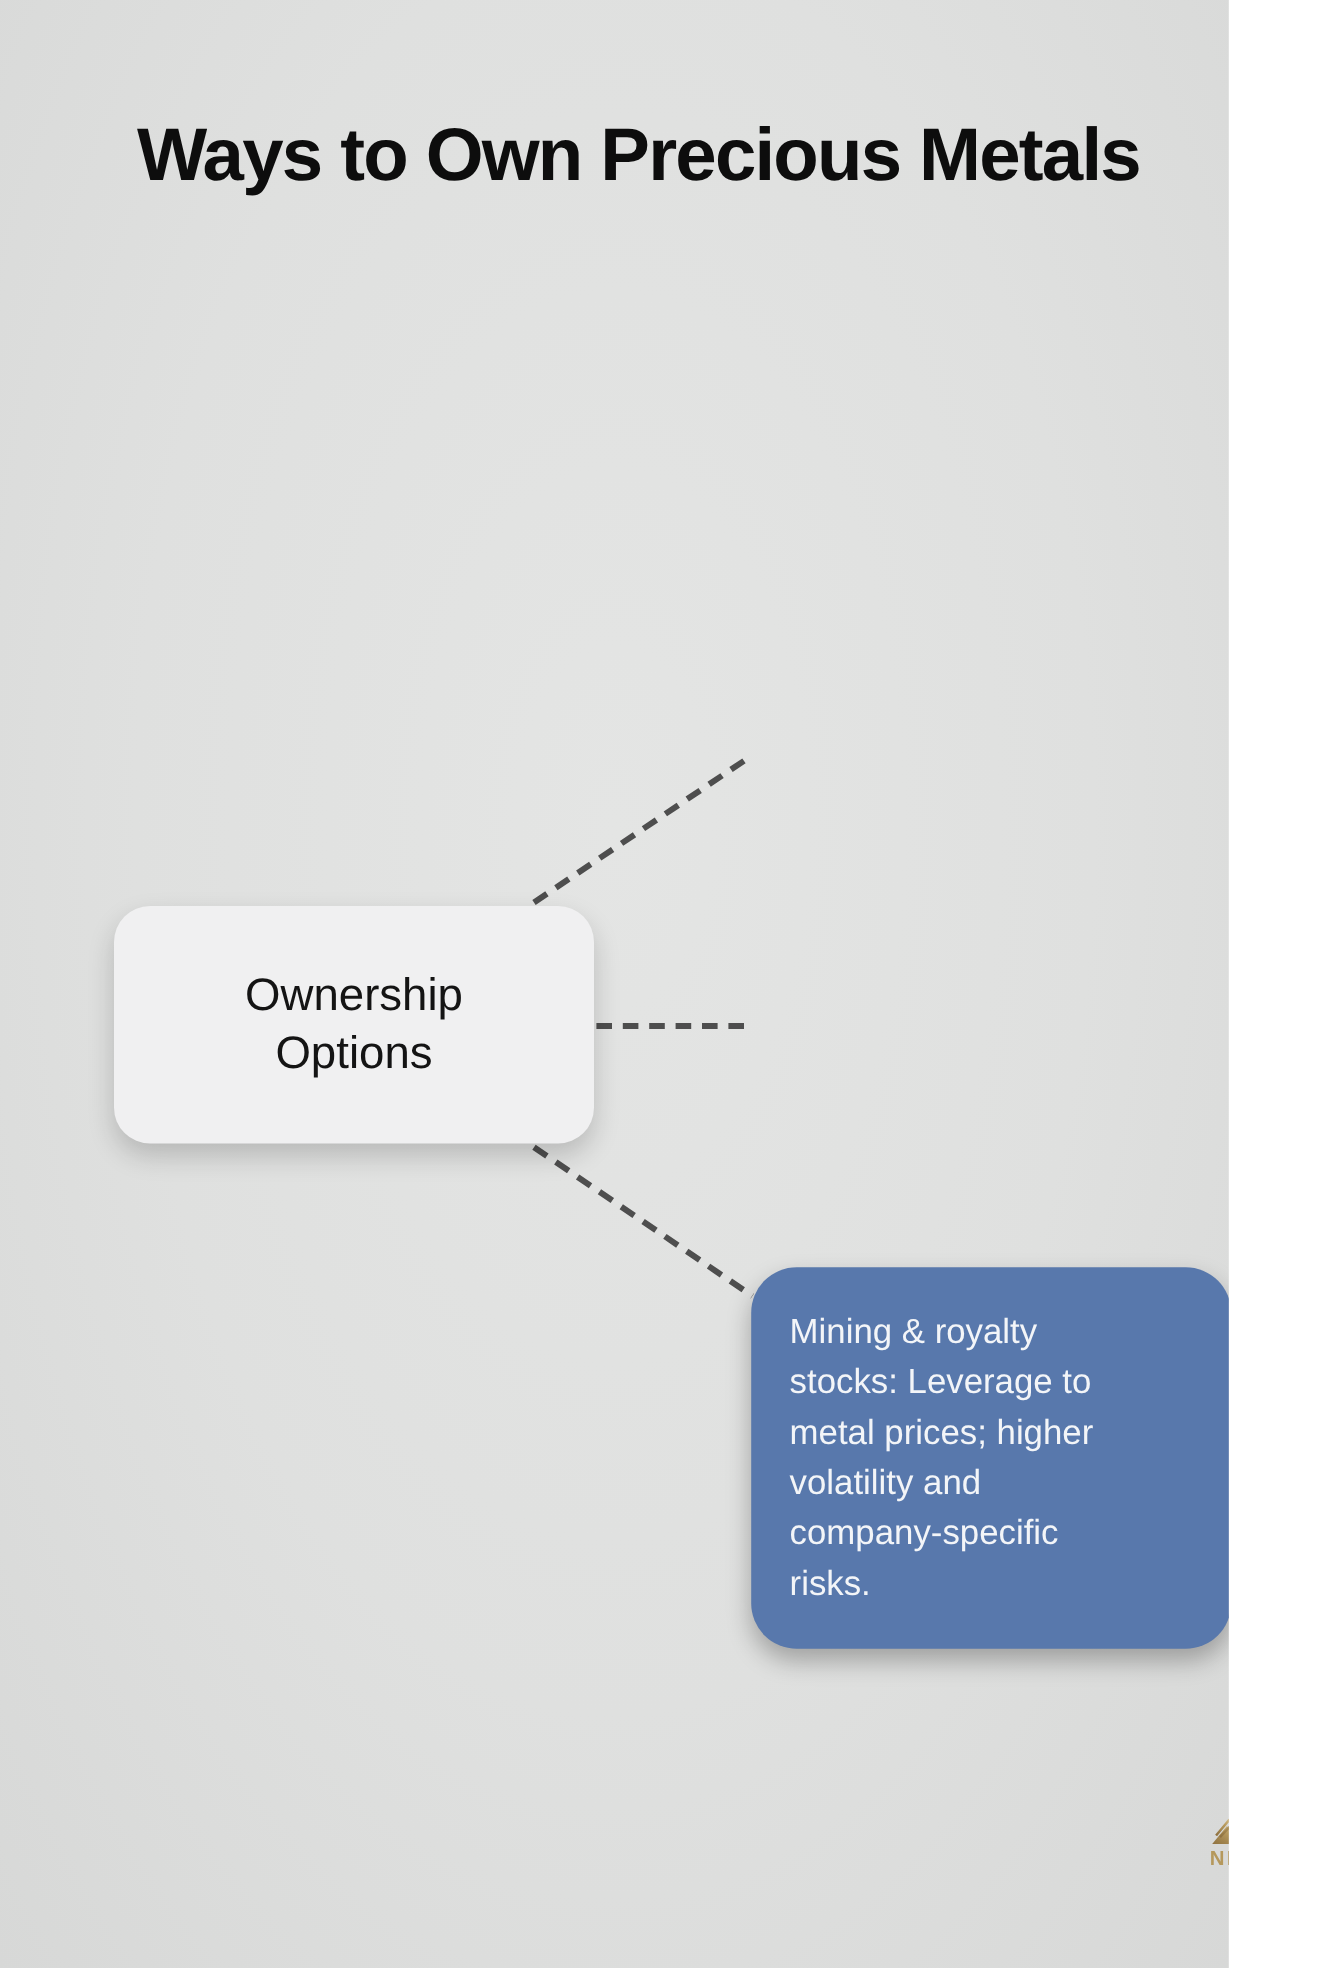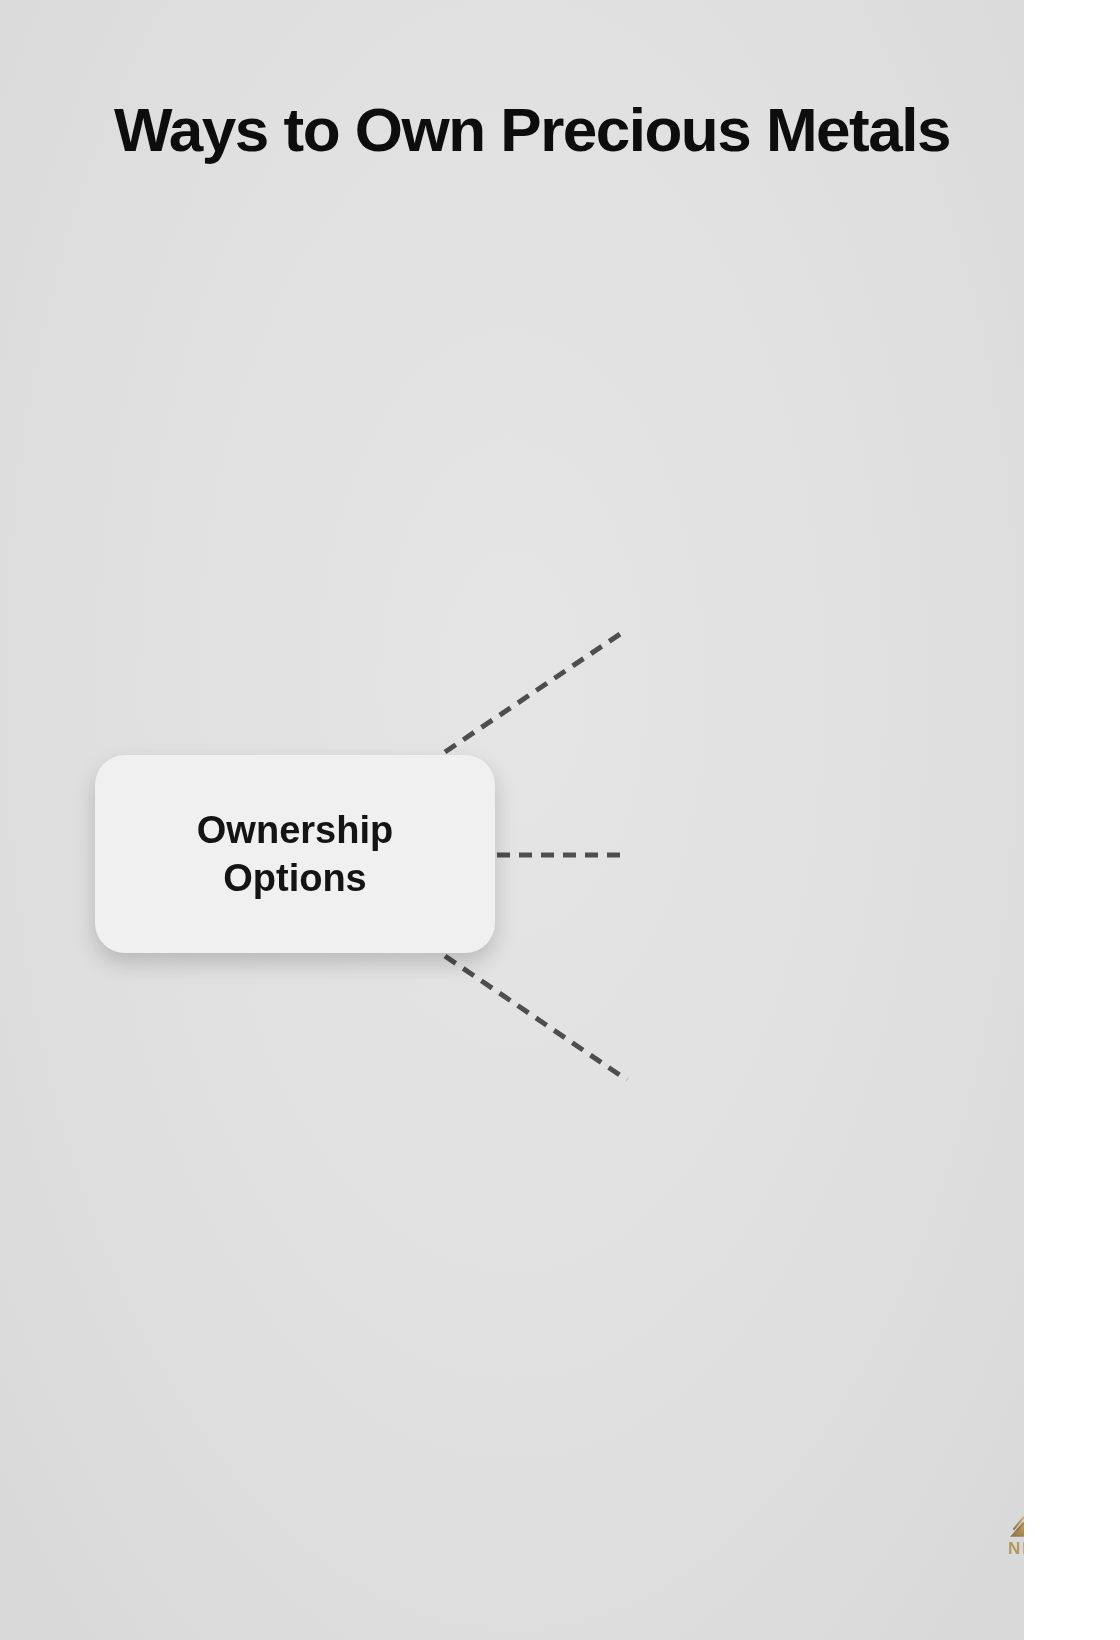--- a/index.html
+++ b/index.html
@@ -44,21 +44,21 @@
     background: #f0f0f1;
     border-radius: 30px;
     box-shadow: 0 10px 22px rgba(0,0,0,0.18);
     display: flex;
     align-items: center;
     justify-content: center;
   }
   .root-node .label {
     font-size: 38px;
     line-height: 48px;
-    font-weight: 700;
+    font-weight: 400;
     color: #141414;
     text-align: center;
     white-space: pre-line;
   }
   .branch-card {
     position: absolute;
     left: 626px;
     width: 400px;
     box-sizing: border-box;
     background: #5878ac;
@@ -112,20 +112,28 @@
     <line x1="445" y1="956" x2="627" y2="1080" stroke="#4e4e4e" stroke-width="5" stroke-dasharray="13 9"></line>
   </svg>
 
   <div class="root-node">
     <span class="label">Ownership
 Options</span>
   </div>
 
 
 
+  <div class="branch-card card-mining">
+    <span class="branch-text">Mining &amp; royalty
+stocks: Leverage to
+metal prices; higher
+volatility and
+company-specific
+risks.</span>
+  </div>
 
   <div class="logo">
     <span class="logo-icon-wrap">
       <svg width="44" height="26" viewBox="0 0 64 40" xmlns="http://www.w3.org/2000/svg">
         <defs>
           <linearGradient id="goldGrad" x1="0" y1="1" x2="1" y2="0">
             <stop offset="0" stop-color="#8e7140"></stop>
             <stop offset="0.55" stop-color="#b5985c"></stop>
             <stop offset="1" stop-color="#ddc693"></stop>
           </linearGradient>

